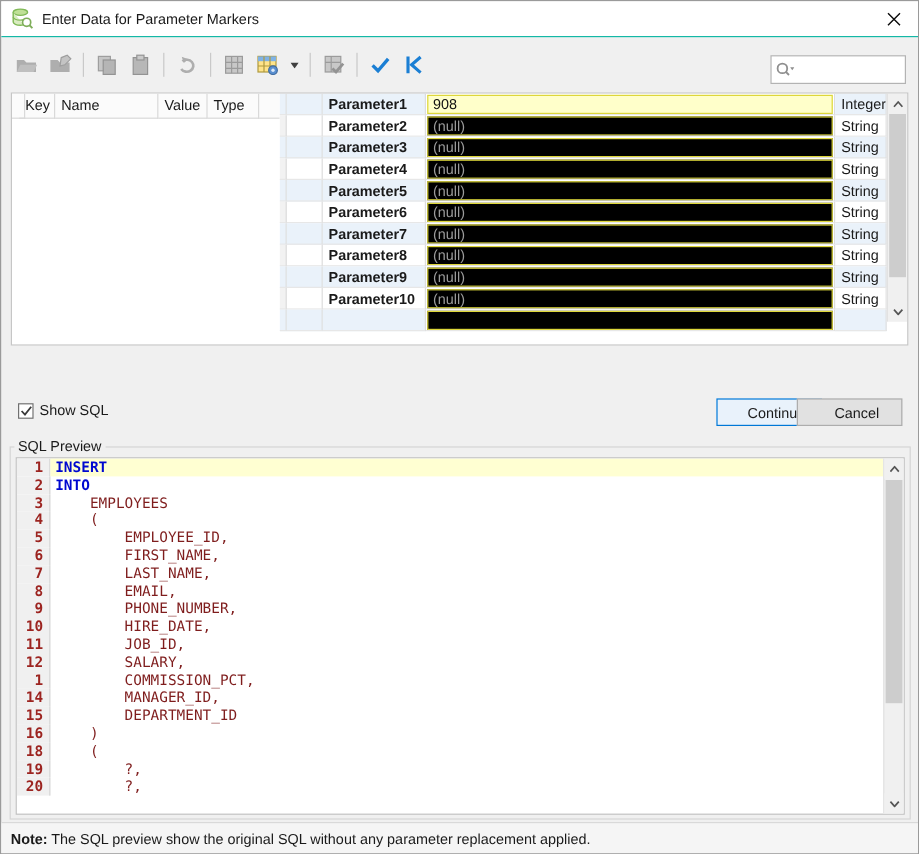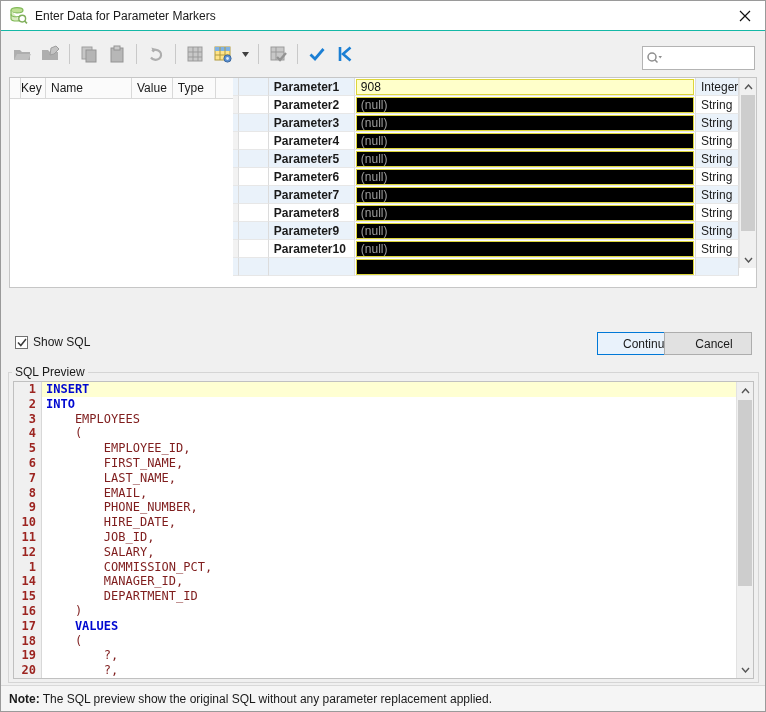--- a/index.html
+++ b/index.html
@@ -417,24 +417,20 @@
   <div class="cline">
     <span class="lnum">15</span>
     <span class="ltext">        DEPARTMENT_ID</span>
   </div>
 
   <div class="cline">
     <span class="lnum">16</span>
     <span class="ltext">    )</span>
   </div>
 
-  <div class="cline kw">
-    <span class="lnum">17</span>
-    <span class="ltext">    VALUES</span>
-  </div>
 
   <div class="cline">
     <span class="lnum">18</span>
     <span class="ltext">    (</span>
   </div>
 
   <div class="cline">
     <span class="lnum">19</span>
     <span class="ltext">        ?,</span>
   </div>

